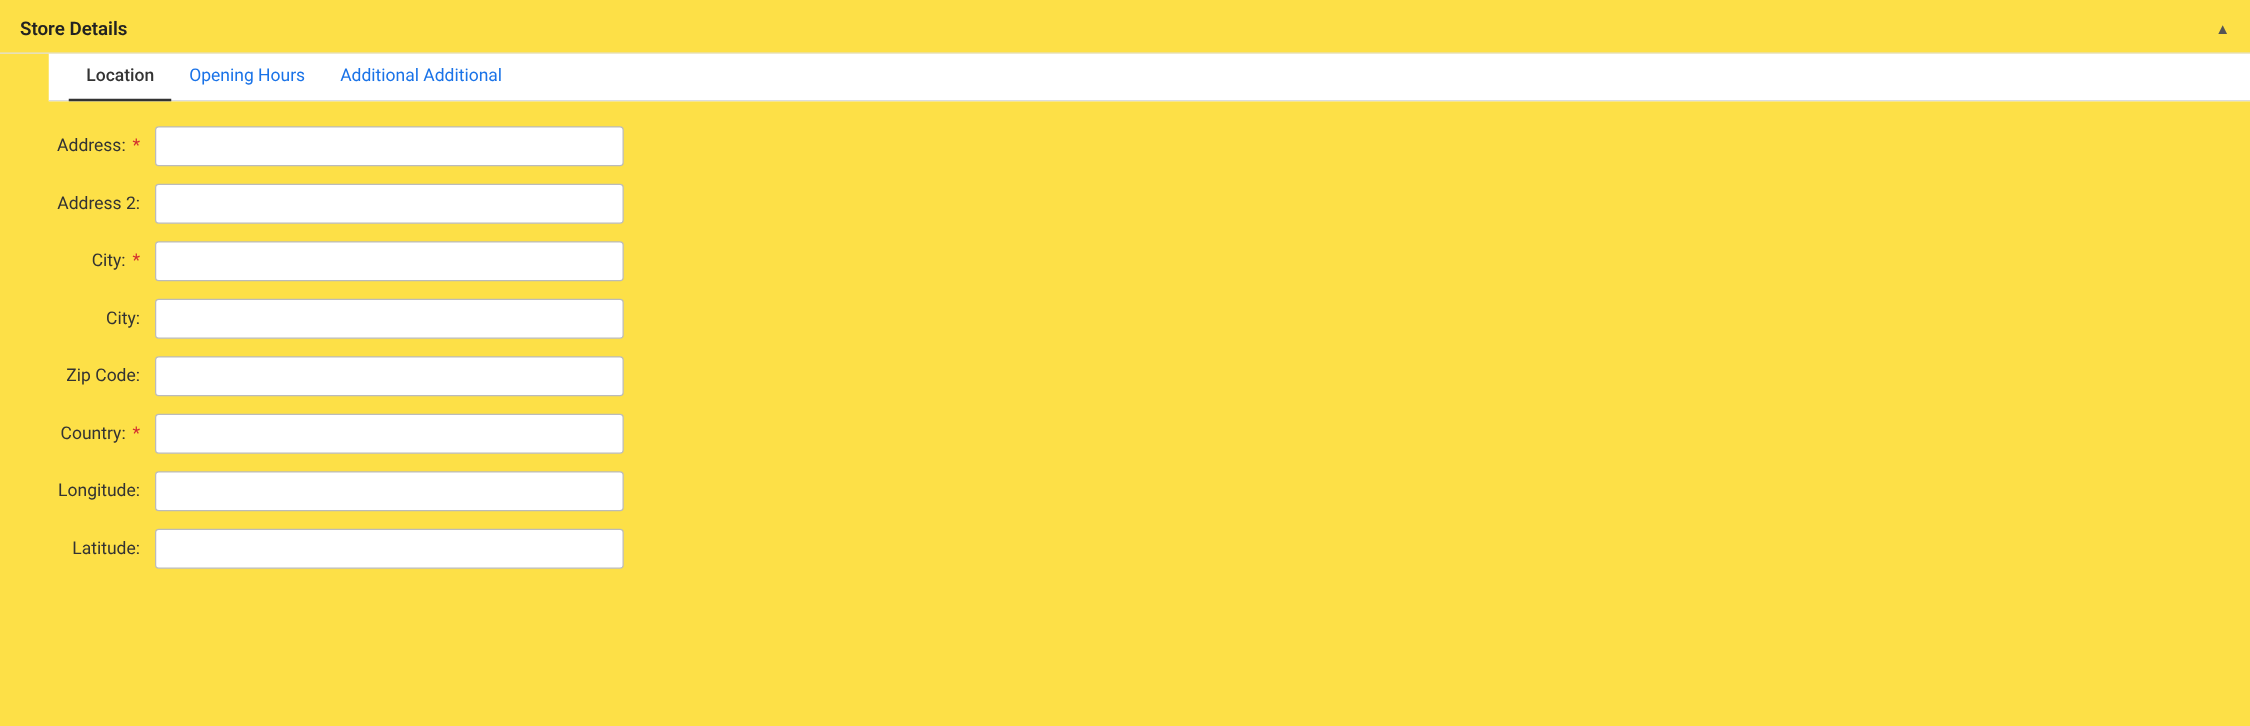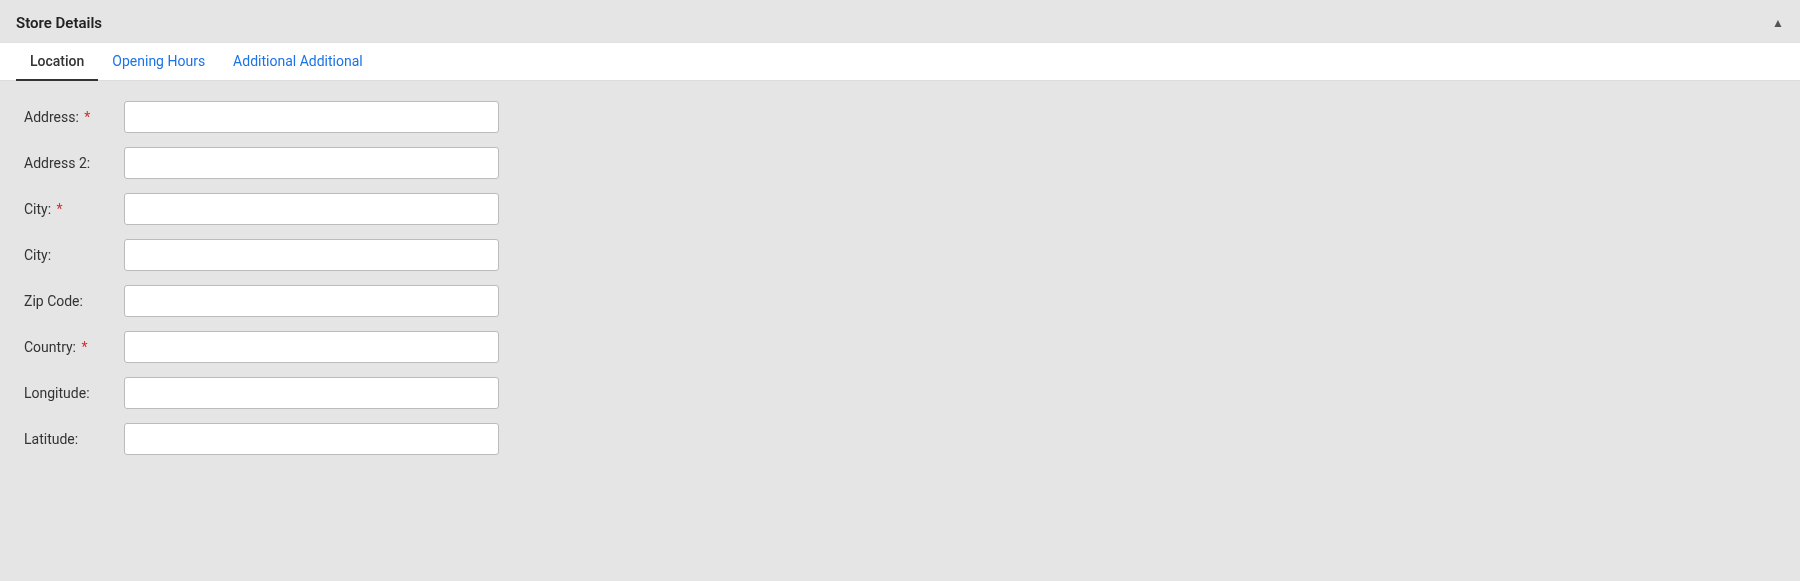--- a/index.html
+++ b/index.html
@@ -13,21 +13,21 @@
       font-size: 14px;
       color: #333;
       background: #fff;
       width: 1800px;
       min-height: 581px;
     }
 
     .page-wrapper {
       width: 1800px;
       min-height: 581px;
-      background: #e5e5e5;
+      background: #fde047;
     }
 
     .store-details-header {
       display: flex;
       align-items: center;
       justify-content: space-between;
       padding: 14px 16px 10px 16px;
       border-bottom: 1px solid #e0e0e0;
     }
 
@@ -42,20 +42,21 @@
       font-size: 12px;
       cursor: pointer;
     }
 
     .tabs-bar {
       display: flex;
       align-items: center;
       border-bottom: 1px solid #ddd;
       padding: 0 16px;
       background: #fff;
+      margin-left: 39px;
     }
 
     .tab {
       padding: 10px 14px;
       font-size: 14px;
       cursor: pointer;
       border-bottom: 2px solid transparent;
       margin-bottom: -1px;
       color: #555;
     }
@@ -76,20 +77,21 @@
     }
 
     .form-row {
       display: flex;
       align-items: center;
       margin-bottom: 14px;
     }
 
     .form-label {
       width: 100px;
+      text-align: right;
       padding-right: 12px;
       font-size: 14px;
       color: #333;
       flex-shrink: 0;
     }
 
     .required-star {
       color: #d32f2f;
       margin-left: 2px;
     }

